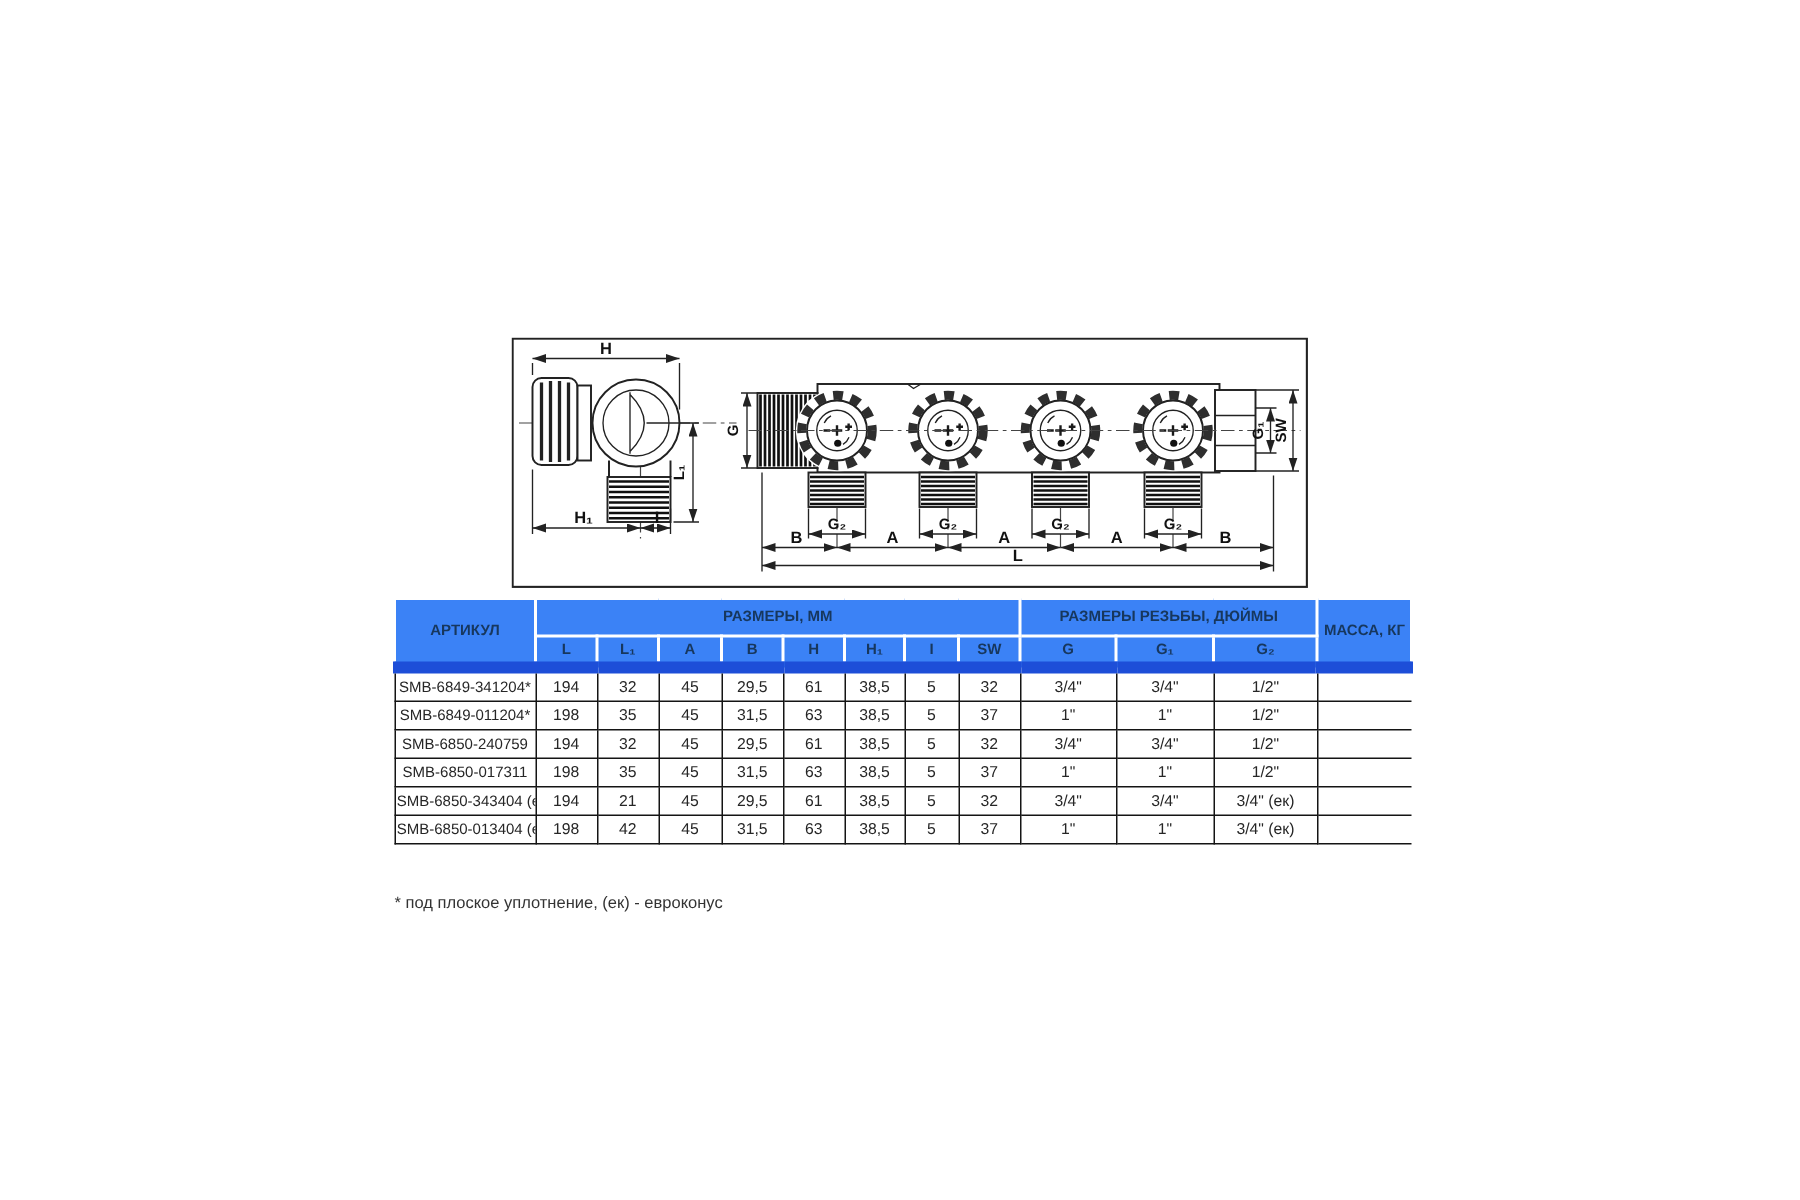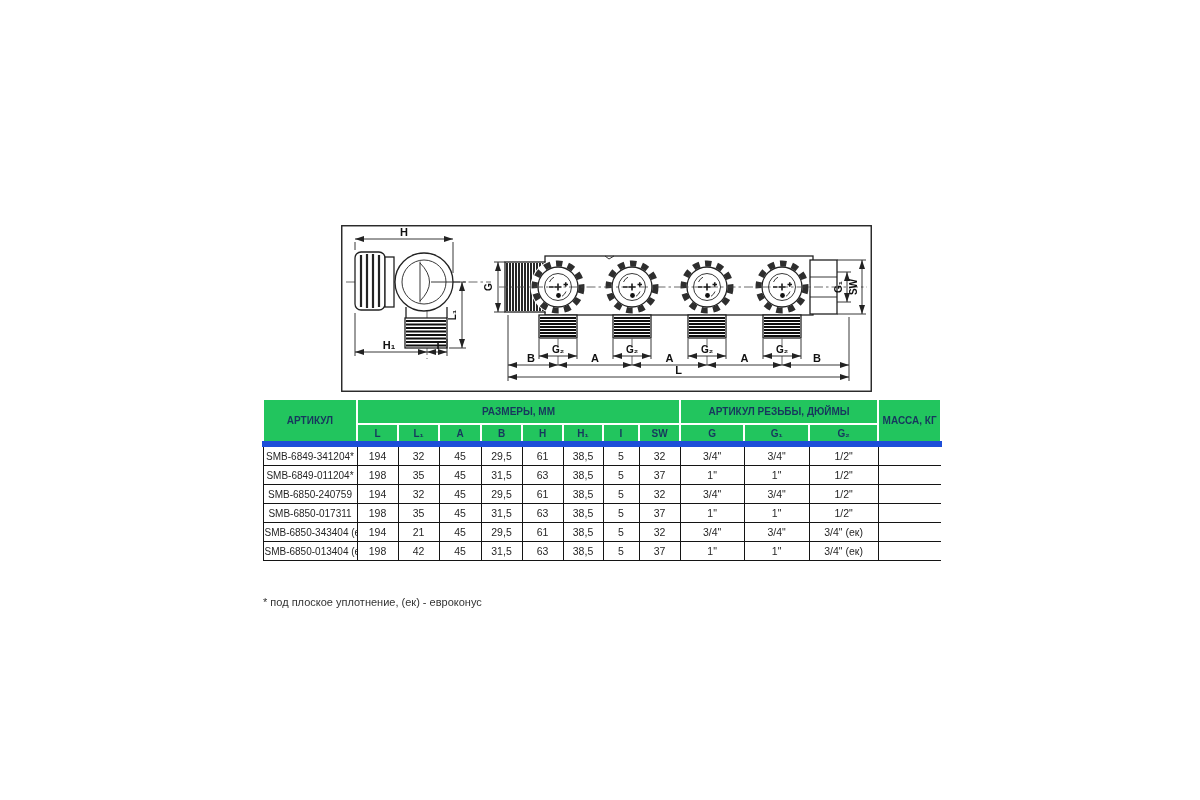--- a/index.html
+++ b/index.html
@@ -17,25 +17,25 @@
   .cl{stroke:#444;stroke-width:0.8;stroke-dasharray:9 3 2.5 3;fill:none;}
   .ext,.dim{stroke:#222;stroke-width:0.9;fill:none;}
   .mark{stroke:#1a1a1a;stroke-width:1.6;fill:none;}
   .dot{fill:#111;}
   .drawing text{font:bold 11px "Liberation Sans",sans-serif;fill:#111;text-anchor:middle;}
   .drawing text.sm{font-size:10px;}
   #arr path{fill:#222;}
   
   .spec{position:absolute;left:262px;top:398px;width:678px;border-collapse:collapse;
         table-layout:fixed;}
-  .spec th{background:#22c55e;color:#17375d;font-weight:bold;font-size:10px;
+  .spec th{background:#3b82f6;color:#17375d;font-weight:bold;font-size:10px;
         border:2px solid #ffffff;padding:0;text-align:center;}
   .spec thead tr.grp th{height:23px;}
   .spec thead tr.sub th{height:16px;}
-  .spec thead tr.sub th, .spec th.spanv{border-bottom:6px solid #1d4ed8;}
+  .spec thead tr.sub th, .spec th.spanv{border-bottom:8px solid #1d4ed8;}
   .spec td{border:1.4px solid #141414;font-size:10.5px;color:#262626;text-align:center;
         height:18px;padding:0 1px;white-space:nowrap;overflow:hidden;}
   .spec td.art{font-size:10px;margin-top:32px;}
   .spec td:last-child{border-right:none;}
   .footnote{position:absolute;left:263px;top:596px;font-size:11px;color:#333;}
 </style>
 </head>
 <body>
 
 <div class="page">
@@ -232,21 +232,21 @@
       <col style="width:41px">
         <col style="width:64px">
         <col style="width:65px">
         <col style="width:69px">
       <col style="width:63px">
     </colgroup>
     <thead>
       <tr class="grp">
         <th class="spanv" rowspan="2">АРТИКУЛ</th>
         <th colspan="8">РАЗМЕРЫ, ММ</th>
-        <th colspan="3">АРТИКУЛ РЕЗЬБЫ, ДЮЙМЫ</th>
+        <th colspan="3">РАЗМЕРЫ РЕЗЬБЫ, ДЮЙМЫ</th>
         <th class="spanv" rowspan="2">МАССА, КГ</th>
       </tr>
       <tr class="sub">
         <th>L</th>
         <th>L₁</th>
         <th>A</th>
         <th>B</th>
         <th>H</th>
         <th>H₁</th>
         <th>I</th>

